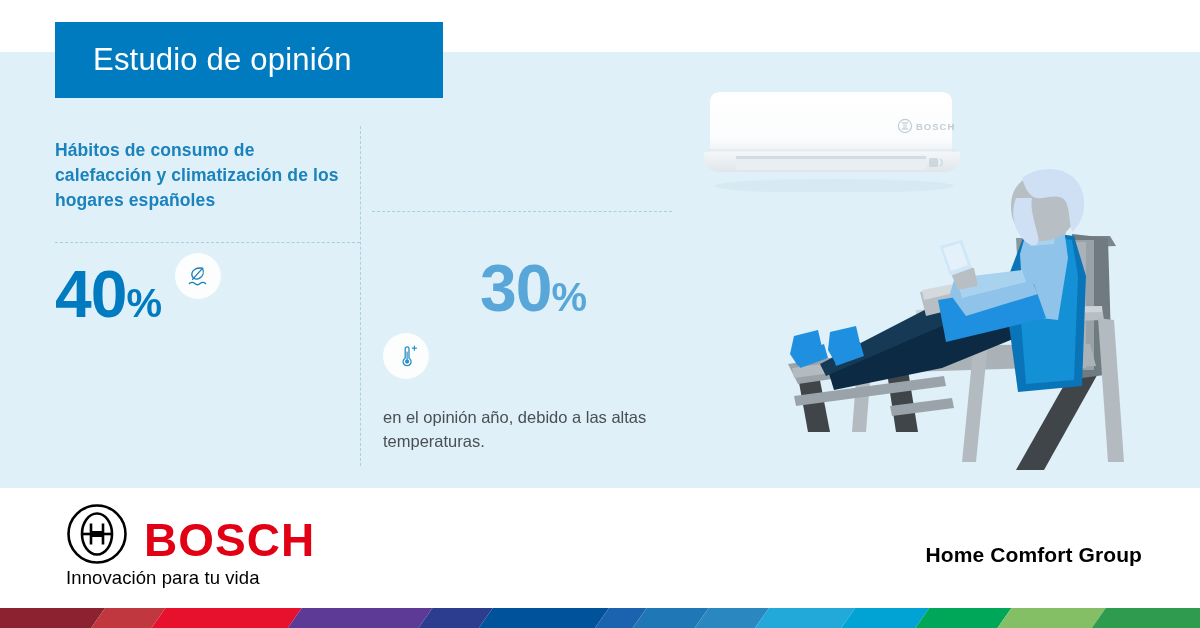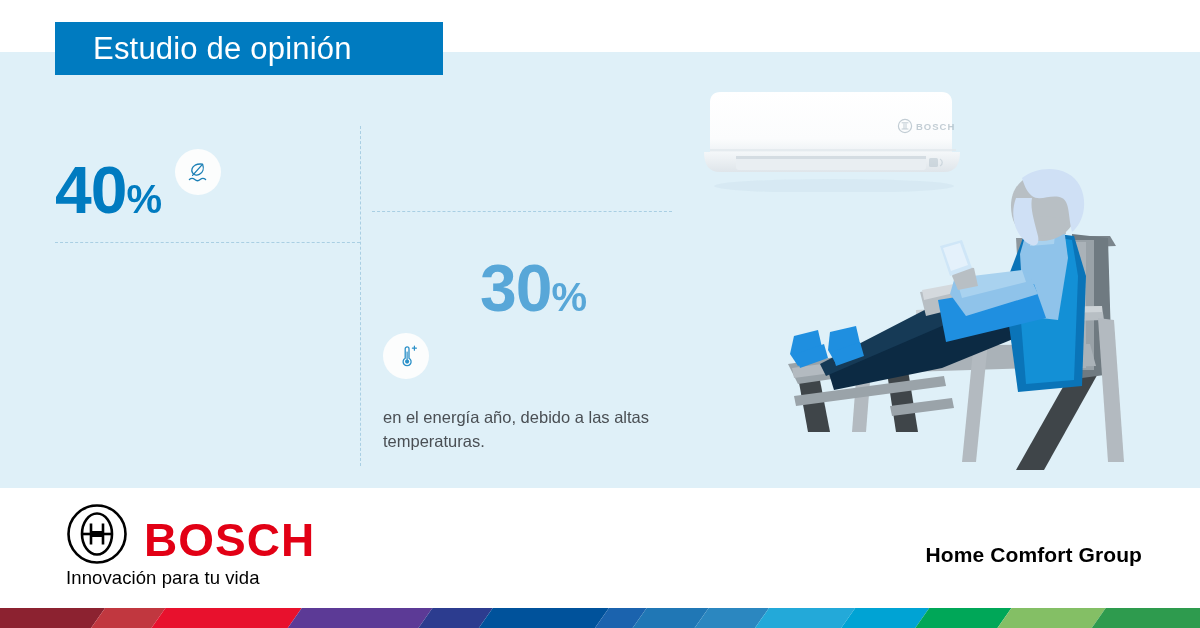--- a/index.html
+++ b/index.html
@@ -15,21 +15,21 @@
   #stage {
     position:absolute;
     left:0; top:52px; width:1200px; height:436px;
     background:#dff0f8;
   }
 
   
   #banner {
     position:absolute;
     left:55px; top:22px;
-    width:388px; height:53px;
+    width:388px; height:76px;
     background:#007bc0;
     display:flex; align-items:center;
   }
   #banner-text {
     color:#ffffff;
     font-size:31px;
     font-weight:400;
     letter-spacing:.2px;
     padding-left:38px;
   }
@@ -56,21 +56,21 @@
   }
   #kicker {
     color:#1a82bd;
     font-size:17.5px;
     font-weight:700;
     line-height:25px;
     letter-spacing:.1px;
   }
 
   .stat-row { display:flex; align-items:center; gap:14px; }
-  #stat-left { margin-top:19px; }
+  #stat-left { margin-top:48px; }
   .big-num {
     color:#007bc0;
     font-weight:700;
     font-size:66px;
     line-height:66px;
     letter-spacing:-1px;
     display:flex; align-items:baseline;
   }
   .big-num .pct { font-size:40px; line-height:40px; }
   #num-30 { color:#58a7d8; }
@@ -154,20 +154,21 @@
 <div id="banner">
   <div id="banner-text">Estudio de opinión</div>
 </div>
 
 <div class="dash-v" id="divider-v"></div>
 <div class="dash-h" id="rule-left-h"></div>
 <div class="dash-h" id="rule-right-h"></div>
 
 <div id="col-left">
 
+  <div id="kicker">Hábitos de consumo de calefacción y climatización de los hogares españoles</div>
 
   <div class="stat-row" id="stat-left">
     <div class="big-num">
       <span>40</span>
         <span class="pct">%</span>
     </div>
     <div class="icon-circle" id="icon-leaf-circle">
       <svg width="28" height="28" viewBox="0 0 28 28" aria-hidden="true">
         <path d="M18.6 6.2c1.6 4.3.3 8.4-3.3 10.2-2.6 1.3-5.6.6-6.9-1.8-1.4-2.6-.2-5.8 2.7-7.4 2.3-1.2 5.2-1.4 7.5-1z" fill="none" stroke="#1b7fb5" stroke-width="1.3" stroke-linejoin="round"></path>
         <path d="M8.6 17.4 18.2 6.6" fill="none" stroke="#1b7fb5" stroke-width="1.3" stroke-linecap="round"></path>
@@ -189,21 +190,21 @@
     <div class="icon-circle" id="icon-thermo-circle">
       <svg width="28" height="28" viewBox="0 0 28 28" aria-hidden="true">
         <path d="M13.2 16.2V6.8a1.9 1.9 0 0 1 3.8 0v9.4a4 4 0 1 1-3.8 0z" fill="none" stroke="#2b90c8" stroke-width="1.3"></path>
         <circle cx="15.1" cy="19.6" r="2.1" fill="#2b90c8"></circle>
         <rect x="14.5" y="9.6" width="1.2" height="9.2" fill="#2b90c8"></rect>
         <path d="M20.4 6.2h4M22.4 4.2v4" stroke="#2b90c8" stroke-width="1.2" stroke-linecap="round"></path>
       </svg>
     </div>
   </div>
 
-  <div class="body-copy" id="copy-right">en el energía año, debido a las altas temperaturas.</div>
+  <div class="body-copy" id="copy-right">en el opinión año, debido a las altas temperaturas.</div>
 </div>
 
 <div id="ac-unit">
   <svg width="265" height="104" viewBox="0 0 265 104" aria-hidden="true">
     <defs>
       <linearGradient id="acBody" x1="0" y1="0" x2="0" y2="1">
         <stop offset="0%" stop-color="#ffffff"></stop>
         <stop offset="78%" stop-color="#fbfcfd"></stop>
         <stop offset="100%" stop-color="#eef2f5"></stop>
       </linearGradient>

